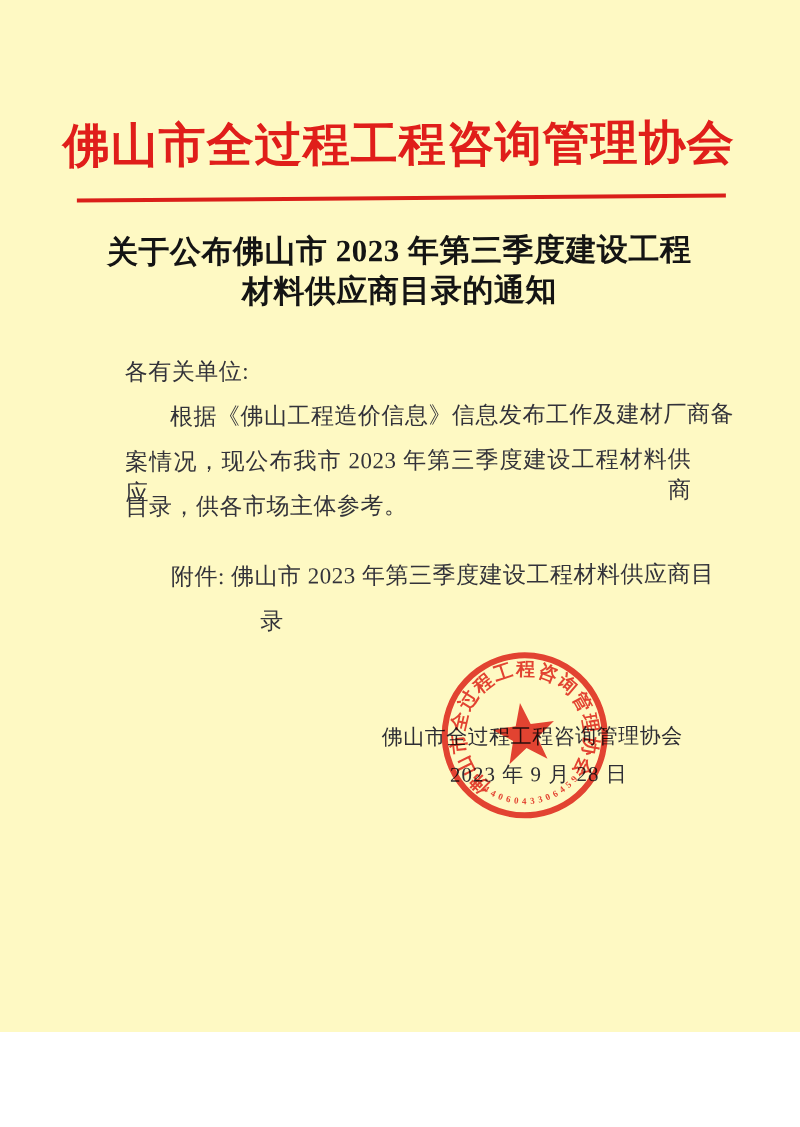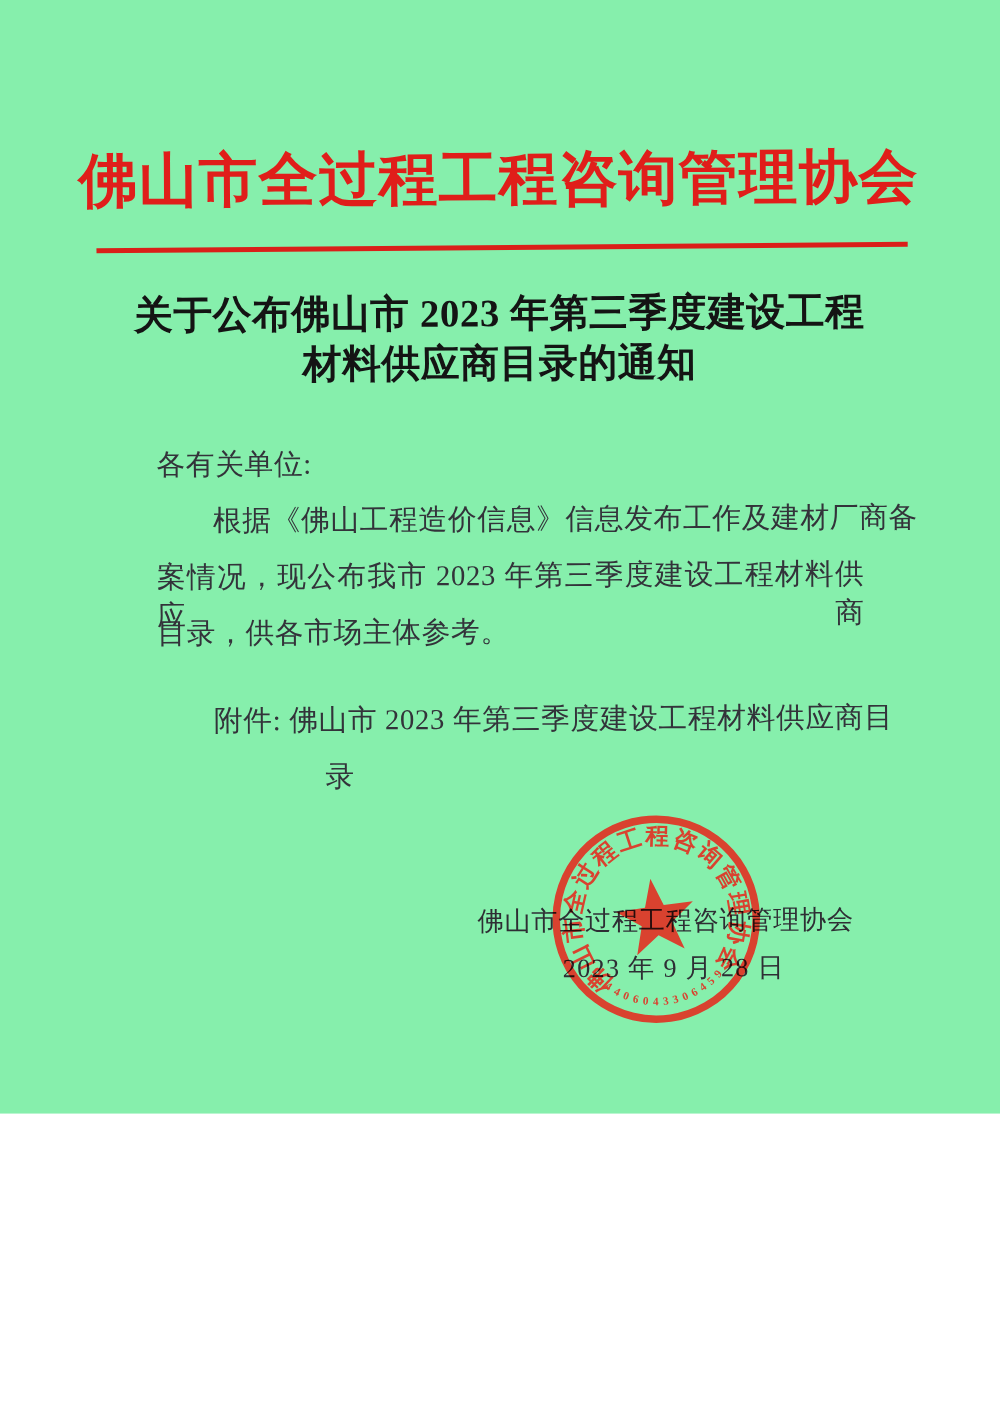--- a/index.html
+++ b/index.html
@@ -1,19 +1,19 @@
 <!DOCTYPE html>
 <html><head>
 <meta charset="utf-8">
 <style>
   html,body{margin:0;padding:0;background:#ffffff;}
   .page{
     position:relative;
-    width:800px;height:891px;
-    background:#86efac;
+    width:800px;height:1032px;
+    background:#fef9c3;
     overflow:hidden;
     font-family:"Liberation Serif","DejaVu Serif",serif;
   }
   .content{
     position:absolute;inset:0;
     transform:rotate(-0.3deg);
     transform-origin:50% 40%;
   }
   .org-header{
     position:absolute;top:112px;left:0;width:100%;

